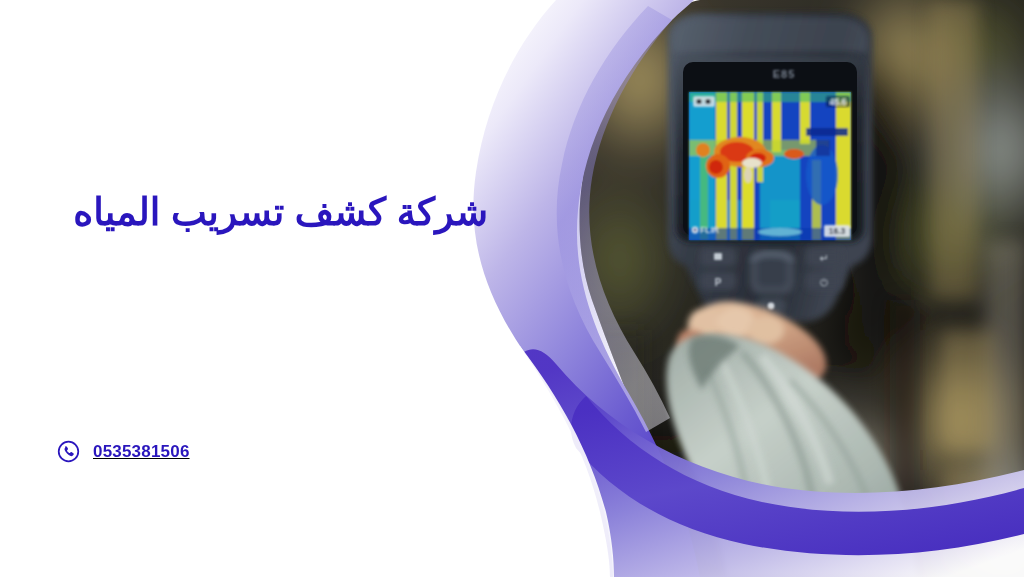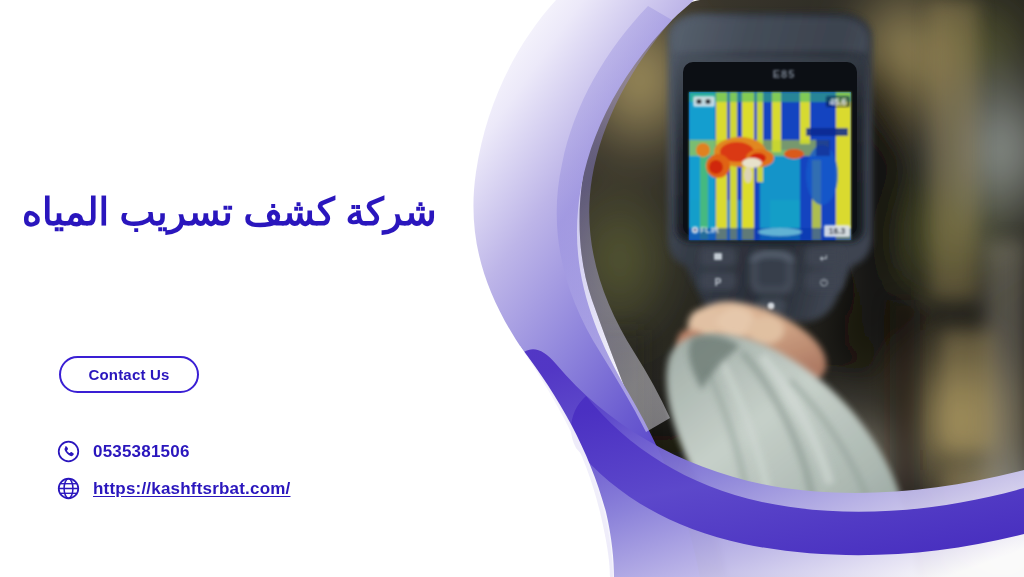--- a/index.html
+++ b/index.html
@@ -34,21 +34,21 @@
   .left-content {
     position:absolute;
     left:0; top:0;
     width:520px; height:577px;
     z-index:3;
   }
   .headline {
     position:absolute;
     left:22px; top:186px;
     width:466px;
-    text-align:left;
+    text-align:right;
     direction:rtl;
     color:#2a16bd;
     font-weight:bold;
     font-size:38px;
     line-height:1.38;
     letter-spacing:0px;
   }
   .headline .line { display:block; white-space:nowrap; }
 
   .contact-btn {
@@ -64,21 +64,22 @@
     font-weight:bold;
     letter-spacing:0.2px;
     cursor:pointer;
     display:flex; align-items:center; justify-content:center;
   }
 
   .contact-list {
     position:absolute;
     left:57px; top:440px;
     display:flex; flex-direction:column;
-    gap:14px;
+    gap:4px;
+    text-decoration:underline;
   }
   .contact-row {
     display:flex; align-items:center;
     gap:13px;
     color:#2a16bd;
   }
   .contact-row .ico { width:23px; height:23px; flex:none; display:block; }
   .contact-text {
     font-size:17px; font-weight:bold;
     color:#2a16bd; letter-spacing:0.2px;
@@ -417,42 +418,31 @@
                C 570,452 542,402 508,356 Z" fill="#ffffff" opacity="0.9"></path>
     </svg>
   </div>
 
   <div class="left-content">
 
     <h1 class="headline">
       <span class="line">شركة كشف تسريب المياه</span>
     </h1>
 
-    <button class="contact-btn">Contact Us</button>
 
     <div class="contact-list">
 
       <div class="contact-row">
         <svg class="ico" viewBox="0 0 24 24">
           <circle cx="12" cy="12" r="10.2" fill="none" stroke="#2a16bd" stroke-width="1.8"></circle>
           <path d="M8.6 6.9c0.5-0.5 1.3-0.4 1.7 0.2l1 1.5c0.3 0.5 0.2 1.1-0.2 1.5l-0.5 0.5
                    c-0.2 0.2-0.2 0.4-0.1 0.7 0.4 0.9 1.4 1.9 2.3 2.3 0.3 0.1 0.5 0.1 0.7-0.1l0.5-0.5
                    c0.4-0.4 1-0.5 1.5-0.2l1.5 1c0.6 0.4 0.7 1.2 0.2 1.7l-0.7 0.7
                    c-0.6 0.6-1.5 0.8-2.3 0.5-2.6-0.9-5.3-3.6-6.2-6.2-0.3-0.8-0.1-1.7 0.5-2.3z" fill="#2a16bd"></path>
         </svg>
         <span class="contact-text">0535381506</span>
       </div>
 
-      <div class="contact-row">
-        <svg class="ico" viewBox="0 0 24 24">
-          <circle cx="12" cy="12" r="10.2" fill="none" stroke="#2a16bd" stroke-width="1.8"></circle>
-          <ellipse cx="12" cy="12" rx="4.6" ry="10.2" fill="none" stroke="#2a16bd" stroke-width="1.6"></ellipse>
-          <line x1="1.8" y1="12" x2="22.2" y2="12" stroke="#2a16bd" stroke-width="1.6"></line>
-          <line x1="3.6" y1="7" x2="20.4" y2="7" stroke="#2a16bd" stroke-width="1.4"></line>
-          <line x1="3.6" y1="17" x2="20.4" y2="17" stroke="#2a16bd" stroke-width="1.4"></line>
-        </svg>
-        <a href="#" class="contact-text link">https://kashftsrbat.com/</a>
-      </div>
 
     </div>
   </div>
 
 </div>
 
 </body></html>

